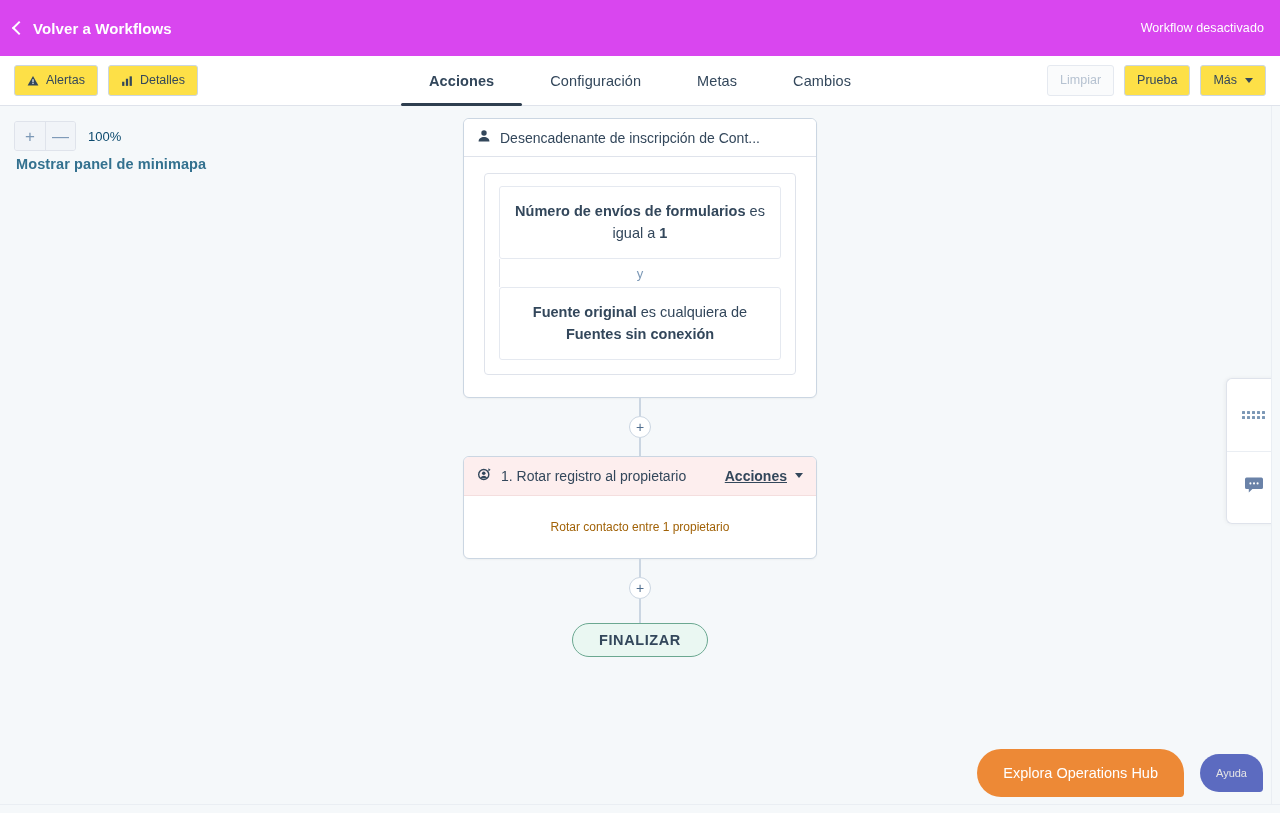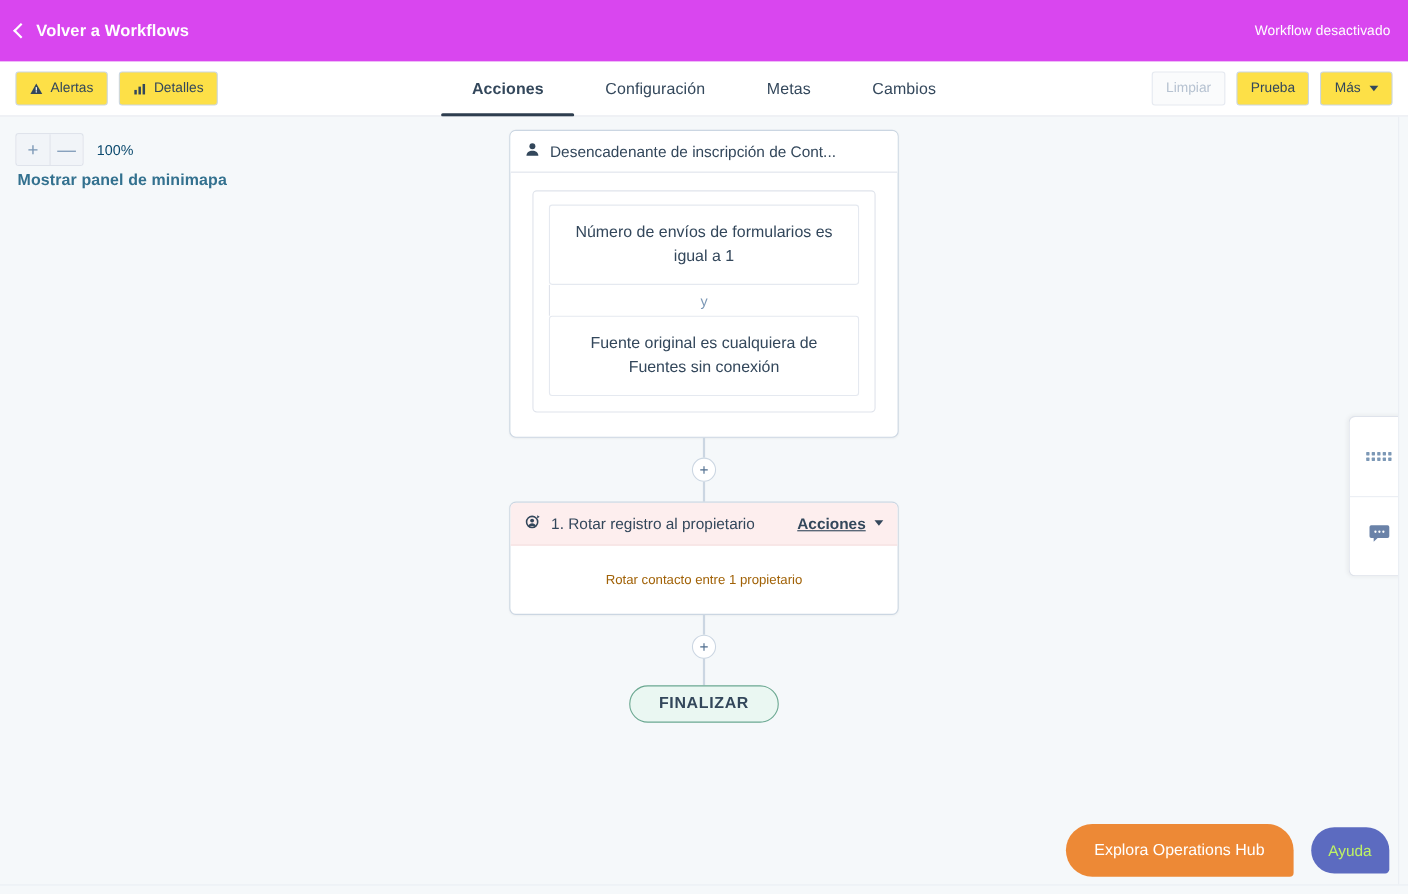--- a/index.html
+++ b/index.html
@@ -249,21 +249,21 @@
     border-radius: 3px;
     background: #ffffff;
     padding: 13px 14px;
     text-align: center;
     font-size: 14.5px;
     line-height: 1.55;
     color: #33475b;
     position: relative;
     z-index: 1;
   }
-  .filter-box b { font-weight: 400; }
+  .filter-box b { font-weight: 700; }
   .and-row {
     text-align: center;
     font-size: 13px;
     color: #7c98b6;
     padding: 7px 0 6px;
     position: relative;
   }
   .and-row::before {
     content: "";
     position: absolute;
@@ -350,22 +350,22 @@
     font-size: 14.5px;
     border: none;
     font-family: inherit;
     border-radius: 26px 26px 4px 26px;
     padding: 16px 26px;
     cursor: pointer;
     white-space: nowrap;
   }
   .help-pill {
     background: #5c6bc0;
-    color: #bef264;
-    font-size: 14px;
+    color: #e5e5e5;
+    font-size: 11px;
     border: none;
     font-family: inherit;
     border-radius: 22px 22px 4px 22px;
     padding: 13px 16px;
     cursor: pointer;
   }
 
   
   .vscroll {
     position: absolute;

